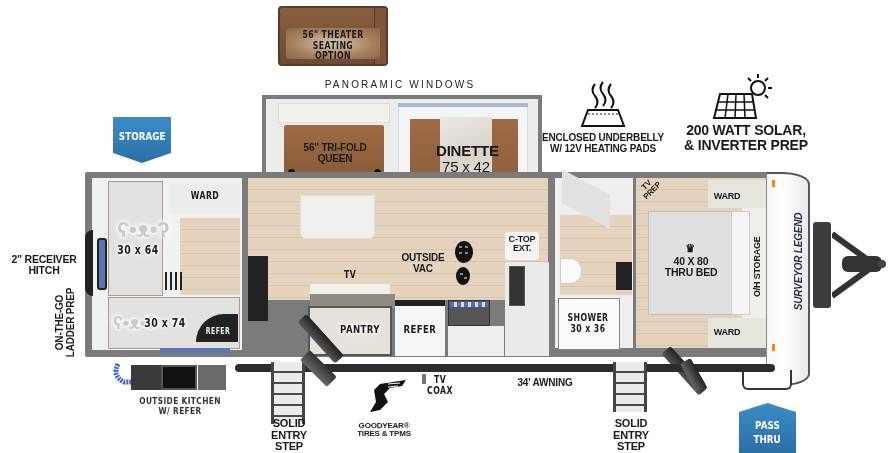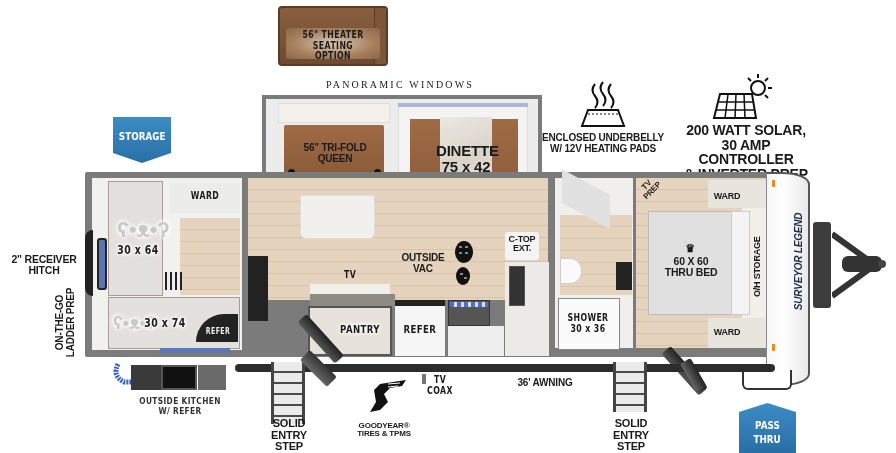--- a/index.html
+++ b/index.html
@@ -41,21 +41,21 @@
 
 <div class="abs theater">
   <div class="arm"></div>
   <div class="inner"></div>
   <div class="lbl lbl-cond" style="left:10px;top:22px;width:86px;font-size:10px;color:#1a1a1a;">
     <div>56" THEATER</div>
     <div>SEATING OPTION</div>
   </div>
 </div>
 
-<div class="lbl" style="left:300px;top:80px;width:200px;font-size:10px;font-weight:normal;letter-spacing:2.2px;font-family:Liberation Serif, serif;color:#222;">PANORAMIC WINDOWS</div>
+<div class="lbl" style="left:300px;top:80px;width:200px;font-size:10px;font-weight:normal;letter-spacing:2.2px;font-family:Liberation Sans, sans-serif;color:#222;">PANORAMIC WINDOWS</div>
 
 <svg class="abs" style="left:578px;top:80px;" width="50" height="48" viewBox="0 0 50 48">
   <path d="M17 4 q-5 6 0 12 q5 6 0 12 M25 2 q-5 6 0 12 q5 6 0 12 M33 4 q-5 6 0 12 q5 6 0 12" fill="none" stroke="#111" stroke-width="2"></path>
   <path d="M10 30 L40 30 L46 46 L4 46 Z" fill="none" stroke="#111" stroke-width="2"></path>
   <line x1="10" y1="34" x2="40" y2="34" stroke="#111" stroke-width="1" stroke-dasharray="2 2"></line>
 </svg>
 <div class="lbl" style="left:538px;top:133px;width:130px;font-size:10px;">
   <div>ENCLOSED UNDERBELLY</div>
   <div>W/ 12V HEATING PADS</div>
 </div>
@@ -73,21 +73,20 @@
   <g stroke="#111" stroke-width="1.5">
     <line x1="6" y1="30" x2="41" y2="30"></line>
       <line x1="4" y1="38" x2="43" y2="38"></line>
     <line x1="16" y1="22" x2="13" y2="46"></line>
       <line x1="24" y1="22" x2="23" y2="46"></line>
       <line x1="32" y1="22" x2="33" y2="46"></line>
   </g>
 </svg>
 <div class="lbl" style="left:676px;top:123px;width:140px;font-size:14px;">
   <div>200 WATT SOLAR,</div>
-  <div>30 AMP CONTROLLER</div>
   <div>&amp; INVERTER PREP</div>
 </div>
 
 <div class="badge badge-storage">
   <span>STORAGE</span>
 </div>
 
 <div class="abs bump">
   <div class="room wall-light" style="left:4px;top:4px;width:272px;height:92px;background:#ececec;"></div>
 
@@ -100,21 +99,21 @@
     <div>QUEEN</div>
   </div>
 
   <div class="room" style="left:136px;top:8px;width:130px;height:92px;background:#f4f4f4;border:1px solid #ddd;"></div>
   <div class="room" style="left:136px;top:8px;width:130px;height:4px;background:#a8b8d6;"></div>
   <div class="room cushion" style="left:148px;top:24px;width:30px;height:82px;"></div>
   <div class="room cushion" style="left:230px;top:24px;width:26px;height:82px;"></div>
   <div class="room" style="left:178px;top:22px;width:52px;height:84px;background:linear-gradient(160deg,#ebe8e2,#d9d3c9,#ede9e3);"></div>
   <div class="lbl" style="left:174px;top:48px;width:60px;font-size:15px;">
     <div>DINETTE</div>
-    <div style="font-weight:bold;">75 x 42</div>
+    <div style="font-weight:normal;">75 x 42</div>
   </div>
 </div>
 
 <div class="abs body-main"></div>
 
 <div class="abs" style="left:92px;top:178px;width:150px;height:172px;background:#f1f1f0;"></div>
 <div class="abs" style="left:108px;top:181px;width:55px;height:115px;background:#e3e1de;border:1px solid #a99;"></div>
 <div class="abs" style="left:108px;top:297px;width:132px;height:52px;background:#e3e1de;border:1px solid #a99;"></div>
 <div class="abs" style="left:170px;top:183px;width:70px;height:30px;background:#ececeb;"></div>
 <div class="abs floor" style="left:180px;top:218px;width:60px;height:77px;"></div>
@@ -181,21 +180,21 @@
 </div>
 
 <div class="abs floor" style="left:636px;top:178px;width:130px;height:170px;"></div>
 <div class="abs" style="left:708px;top:180px;width:58px;height:28px;background:#e8e4de;"></div>
 <div class="abs" style="left:708px;top:318px;width:58px;height:30px;background:#e8e4de;"></div>
 <div class="abs" style="left:742px;top:208px;width:24px;height:110px;background:#f2efea;"></div>
 <div class="abs" style="left:648px;top:211px;width:102px;height:104px;background:#e0e0e0;border:1px solid #bbb;"></div>
 <div class="abs" style="left:731px;top:211px;width:19px;height:104px;background:#f4f4f4;border:1px solid #ccc;"></div>
 <div class="lbl" style="left:675px;top:243px;width:30px;font-size:11px;">♛</div>
 <div class="lbl" style="left:656px;top:256px;width:70px;font-size:10.5px;">
-  <div>60 X 60</div>
+  <div>40 X 80</div>
   <div>THRU BED</div>
 </div>
 <div class="lbl" style="left:704px;top:192px;width:46px;font-size:9px;">WARD</div>
 <div class="lbl" style="left:704px;top:328px;width:46px;font-size:9px;">WARD</div>
 <div class="lbl rot" style="left:718px;top:262px;width:80px;font-size:9px;">O/H STORAGE</div>
 <div class="lbl" style="left:636px;top:180px;width:28px;font-size:8px;transform:rotate(-45deg);">
   <div>TV</div>
   <div>PREP</div>
 </div>
 <div class="abs door" style="left:660px;top:350px;"></div>
@@ -258,20 +257,20 @@
   <div>GOODYEAR®</div>
   <div>TIRES &amp; TPMS</div>
 </div>
 
 <div class="abs" style="left:422px;top:374px;width:4px;height:10px;background:#777;"></div>
 <div class="lbl lbl-cond" style="left:420px;top:375px;width:40px;font-size:10px;">
   <div>TV</div>
   <div>COAX</div>
 </div>
 
-<div class="lbl" style="left:510px;top:378px;width:70px;font-size:10px;">36' AWNING</div>
+<div class="lbl" style="left:510px;top:378px;width:70px;font-size:10px;">34' AWNING</div>
 
 <div class="badge badge-pass">
   <div>
     <div><span>PASS</span></div>
     <div><span>THRU</span></div>
   </div>
 </div>
 
 </body></html>

